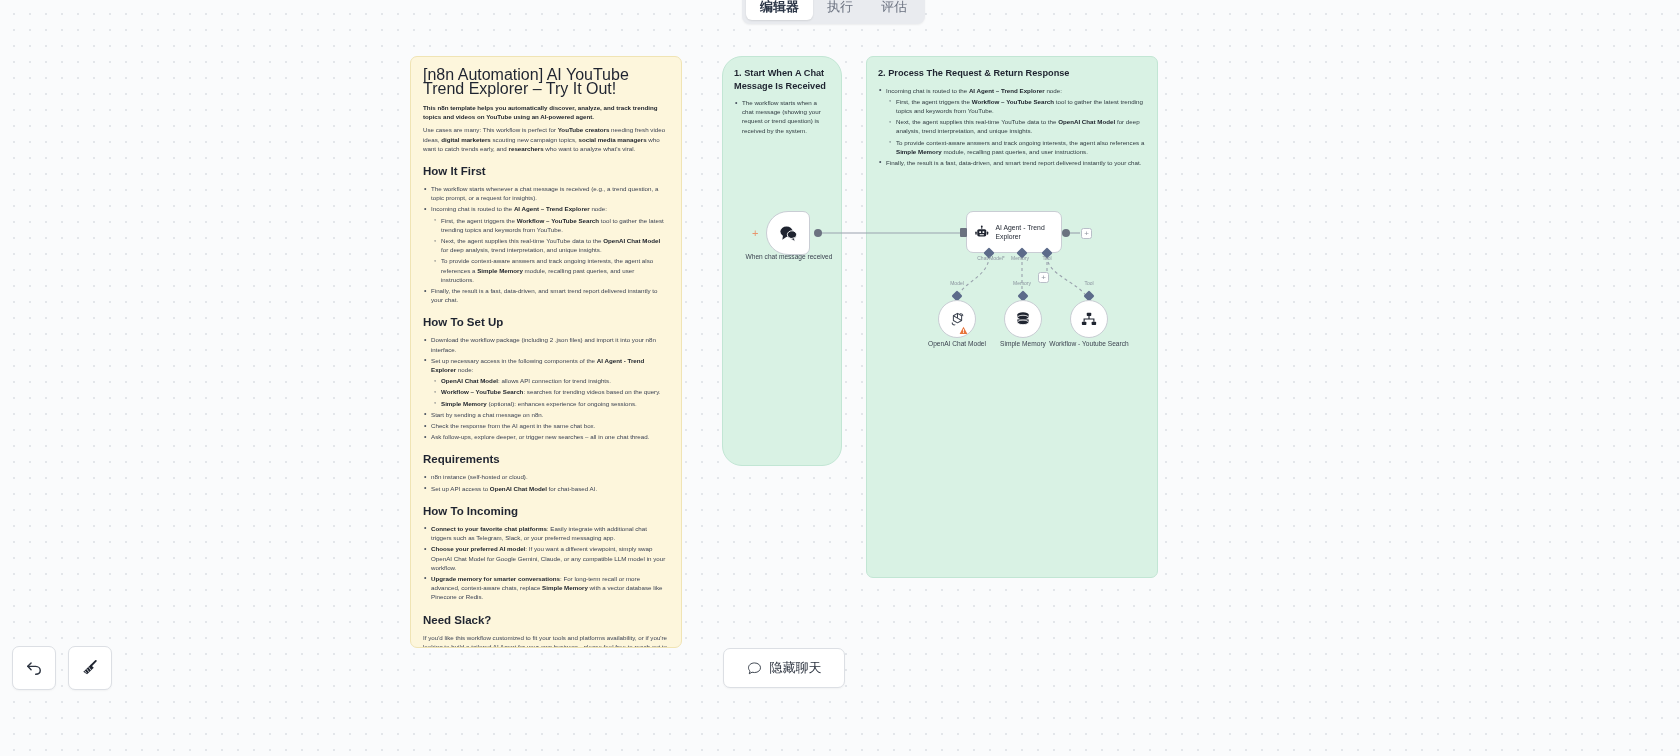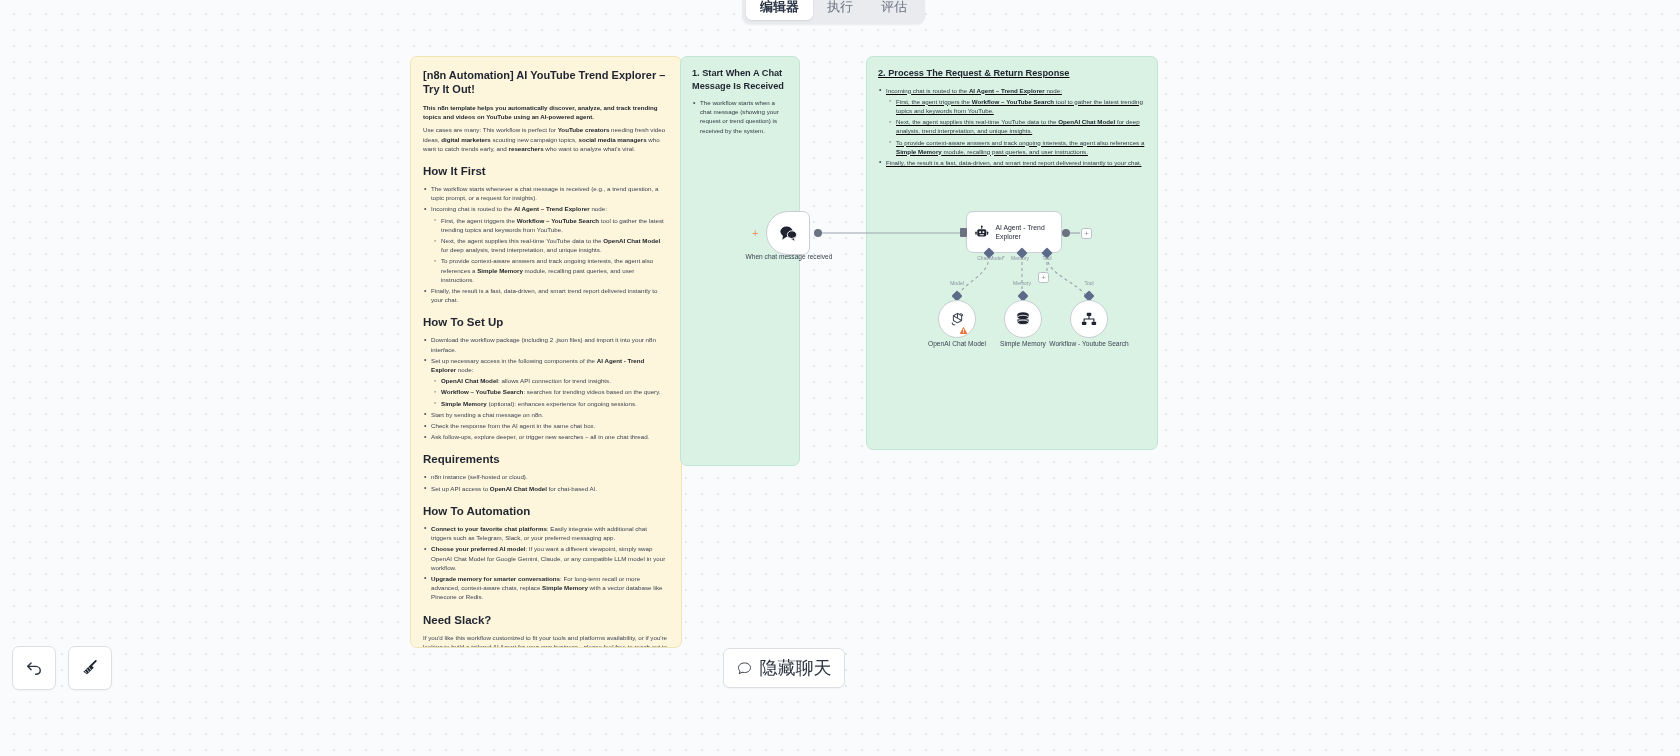--- a/index.html
+++ b/index.html
@@ -51,25 +51,25 @@
     border: 1px solid #f0e4b4;
     left: 410px; top: 56px; width: 272px; height: 592px;
     padding: 11px 12px;
     overflow: hidden;
   }
   .sticky.green {
     background: #d9f2e4;
     border: 1px solid #c2e6d4;
     padding: 10px 11px;
   }
-  .sticky.green.s1 { left: 680px; top: 56px; width: 120px; height: 410px; }
-  .sticky.green.s2 { left: 866px; top: 56px; width: 292px; height: 394px; text-decoration: underline; }
+  .sticky.green.s1 { left: 722px; top: 56px; width: 120px; height: 410px; border-radius: 20px; }
+  .sticky.green.s2 { left: 866px; top: 56px; width: 292px; height: 522px; }
 
   .sticky h1 {
-    font-size: 11px; line-height: 14px; font-weight: 700;
+    font-size: 16px; line-height: 14px; font-weight: 400;
     color: #1f2430; margin-bottom: 7px;
   }
   .sticky h2 {
     font-size: 11.5px; line-height: 15px; font-weight: 700;
     color: #1f2430; margin: 11px 0 5px;
   }
   .sticky p {
     font-size: 6.2px; line-height: 9.2px; color: #3b4252; margin-bottom: 6px;
   }
   .sticky p.tight { margin-bottom: 4px; }
@@ -177,21 +177,21 @@
   }
   .tb1 { left: 12px; top: 646px; }
   .tb2 { left: 68px; top: 646px; }
 
   
   .hide-chat {
     position: absolute; left: 723px; top: 648px;
     width: 122px; height: 40px;
     background: #fff; border: 1px solid #dcdfe4; border-radius: 7px;
     display: flex; align-items: center; justify-content: center; gap: 8px;
-    font-size: 18px; color: #2d3440;
+    font-size: 13px; color: #2d3440;
     box-shadow: 0 1px 2px rgba(0,0,0,0.04);
   }
 </style>
 </head>
 <body>
 
 <div id="canvas">
 
   <div class="tabbar">
     <div class="tab active">编辑器</div>
@@ -229,21 +229,21 @@
       <li>Check the response from the AI agent in the same chat box.</li>
       <li>Ask follow-ups, explore deeper, or trigger new searches – all in one chat thread.</li>
     </ul>
 
     <h2>Requirements</h2>
     <ul>
       <li>n8n instance (self-hosted or cloud).</li>
       <li><span>Set up API access to </span><b>OpenAI Chat Model</b><span> for chat-based AI.</span></li>
     </ul>
 
-    <h2>How To Automation</h2>
+    <h2>How To Incoming</h2>
     <ul>
       <li><b>Connect to your favorite chat platforms</b><span>: Easily integrate with additional chat triggers such as Telegram, Slack, or your preferred messaging app.</span></li>
       <li><b>Choose your preferred AI model</b><span>: If you want a different viewpoint, simply swap OpenAI Chat Model for Google Gemini, Claude, or any compatible LLM model in your workflow.</span></li>
       <li><b>Upgrade memory for smarter conversations</b><span>: For long-term recall or more advanced, context-aware chats, replace </span><b>Simple Memory</b><span> with a vector database like Pinecone or Redis.</span></li>
     </ul>
 
     <h2>Need Slack?</h2>
     <p><span>If you'd like this workflow customized to fit your tools and platforms availability, or if you're looking to build a tailored AI Agent for your own business - please feel free to reach out to </span></p>
 
   </div>

